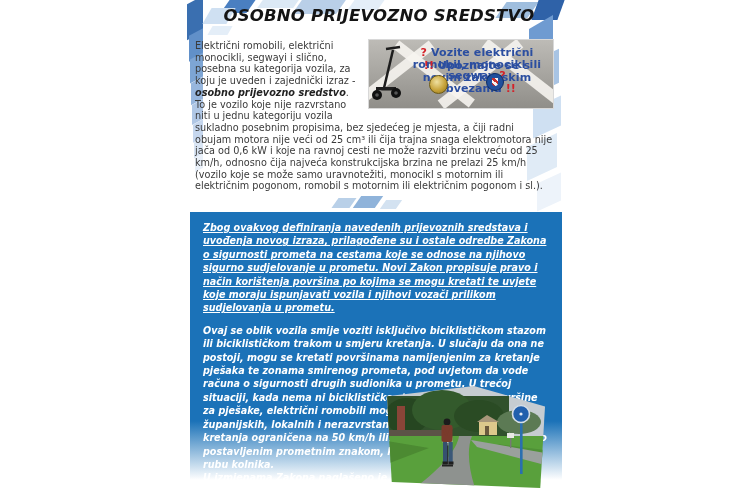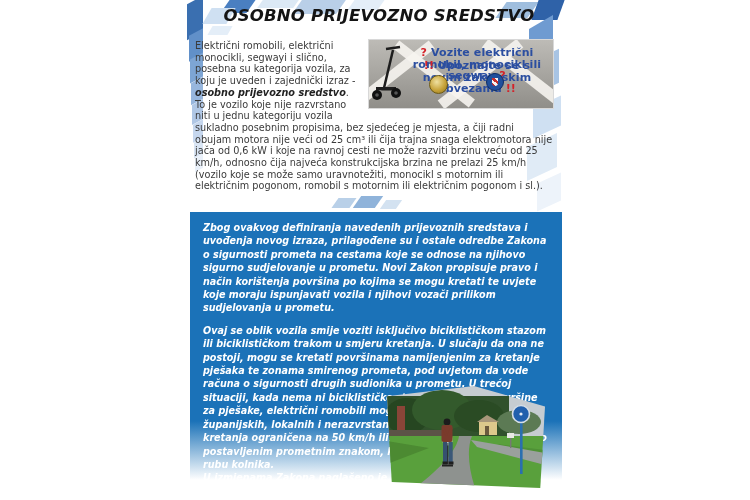--- a/index.html
+++ b/index.html
@@ -47,21 +47,21 @@
       linear-gradient(45deg,#c23131 25%,#f4f4f4 25% 50%,#c23131 50% 75%,#f4f4f4 75%);}
 
   
   .bluebox{
     position:absolute;left:5px;top:212px;width:372px;height:268px;box-sizing:border-box;
     padding:9px 13px 0 13px;
     background:linear-gradient(180deg,#1b72b8 0%,#1b72b8 78%,rgba(27,114,184,.45) 90%,rgba(27,114,184,0) 100%);
     color:#ffffff;font-style:italic;font-weight:600;
     font-size:9.6px;line-height:13.4px;text-align:left;
   }
-  .bb-p1{margin:0 0 9px 0;}
+  .bb-p1{margin:0 0 9px 0;text-decoration:underline;}
   .bb-p2a{margin:0;}
   .bb-p2b{margin:0;padding-right:160px;}
 
   
   .photo{
     position:absolute;left:202px;top:386px;width:158px;height:102px;
     clip-path:polygon(0 10%,55% 0,100% 20%,97% 100%,3% 94%);
   }
   .photo svg{display:block;width:100%;height:100%;}
 </style>

